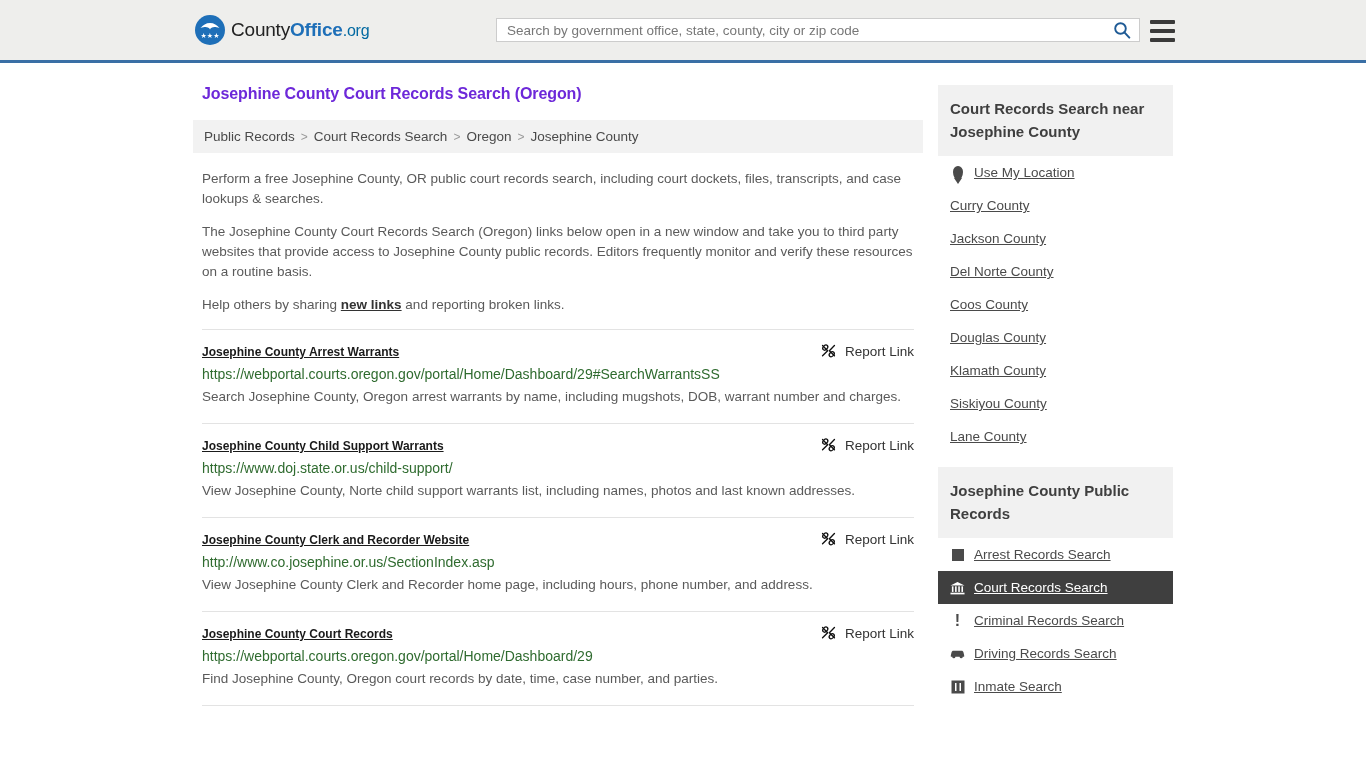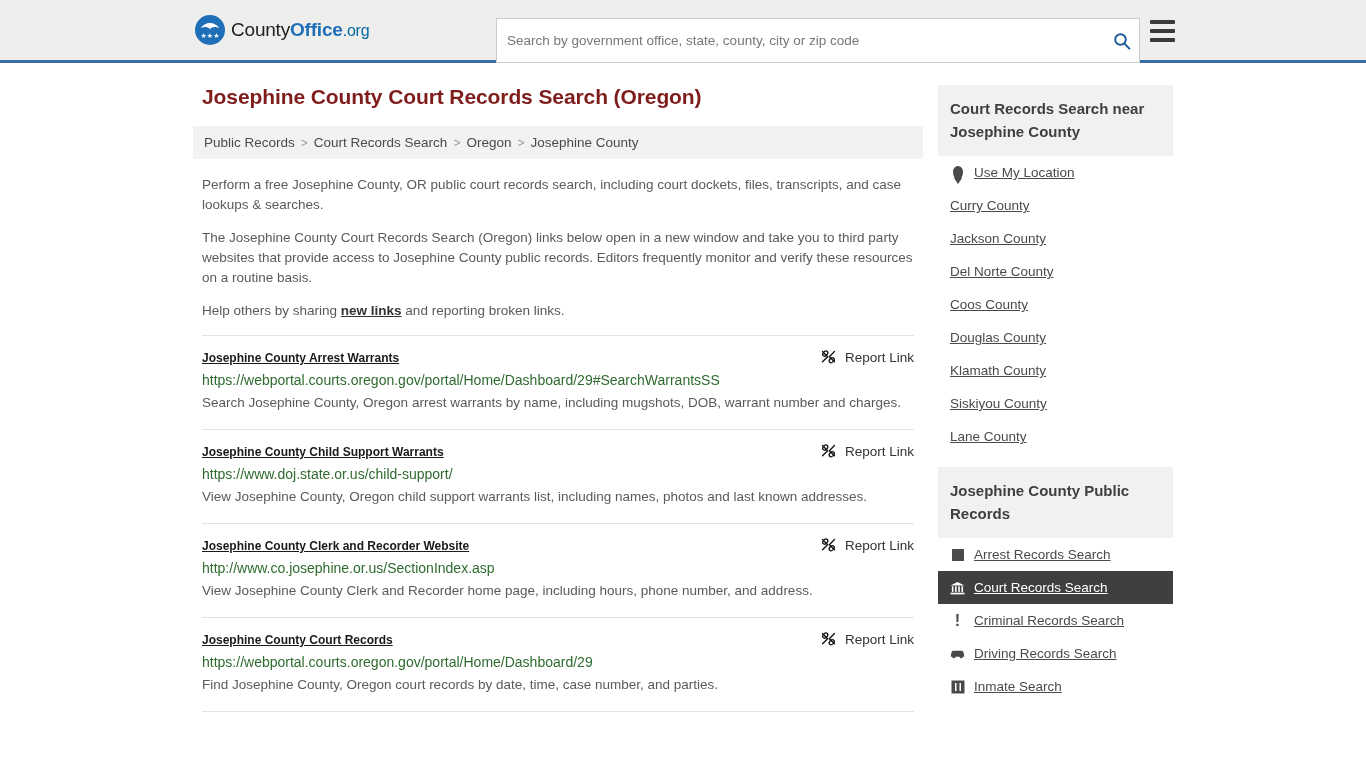--- a/index.html
+++ b/index.html
@@ -61,21 +61,21 @@
   }
   .logo-text .office { color: #1e6fb8; font-weight: 700; }
   .logo-text .county { font-weight: 400; }
   .logo-text .org { font-size: 16px; color: #0369a1; }
 
   .search-area {
     position: absolute;
     left: 496px;
     top: 18px;
     width: 644px;
-    height: 45px;
+    height: 24px;
     display: flex;
     align-items: center;
     background: #ffffff;
     border: 1px solid #cccccc;
   }
   .search-input {
     flex: 1 1 auto;
     border: none;
     outline: none;
     height: 100%;
@@ -124,22 +124,22 @@
     width: 730px;
     flex: 0 0 730px;
   }
   .side-col {
     width: 235px;
     flex: 0 0 235px;
     margin-left: 15px;
   }
 
   h1.page-title {
-    font-size: 21px;
-    color: #7f1d1d;
+    font-size: 16px;
+    color: #6d28d9;
     margin: 0 0 17px 9px;
     font-weight: 700;
     letter-spacing: -0.1px;
   }
 
   .breadcrumb {
     background: #f2f2f2;
     padding: 9px 11px;
     font-size: 13.5px;
     color: #4a4a4a;
@@ -347,21 +347,21 @@
                 <svg width="17" height="17" viewBox="0 0 20 20">
   <path d="M3 3 L9 9 M9 9 L3 15" fill="none" stroke="#111" stroke-width="1.6" stroke-linecap="round"></path>
   <path d="M17 3 L11 9 M11 9 L17 15" fill="none" stroke="#111" stroke-width="1.6" stroke-linecap="round"></path>
   <ellipse cx="6.2" cy="5.4" rx="3.4" ry="2.4" transform="rotate(-45 6.2 5.4)" fill="none" stroke="#111" stroke-width="1.5"></ellipse>
   <ellipse cx="13.8" cy="13.2" rx="3.4" ry="2.4" transform="rotate(-45 13.8 13.2)" fill="none" stroke="#111" stroke-width="1.5"></ellipse>
 </svg>
                 <span>Report Link</span>
               </span>
             </div>
             <div class="listing-url">https://www.doj.state.or.us/child-support/</div>
-            <div class="listing-desc">View Josephine County, Oregon child support warrants list, including names, photos and last known addresses.</div>
+            <div class="listing-desc">View Josephine County, Norte child support warrants list, including names, photos and last known addresses.</div>
           </div>
           <div class="listing">
             <div class="listing-head">
               <a class="listing-title" href="#">Josephine County Clerk and Recorder Website</a>
               <span class="report-link">
                 <svg width="17" height="17" viewBox="0 0 20 20">
   <path d="M3 3 L9 9 M9 9 L3 15" fill="none" stroke="#111" stroke-width="1.6" stroke-linecap="round"></path>
   <path d="M17 3 L11 9 M11 9 L17 15" fill="none" stroke="#111" stroke-width="1.6" stroke-linecap="round"></path>
   <ellipse cx="6.2" cy="5.4" rx="3.4" ry="2.4" transform="rotate(-45 6.2 5.4)" fill="none" stroke="#111" stroke-width="1.5"></ellipse>
   <ellipse cx="13.8" cy="13.2" rx="3.4" ry="2.4" transform="rotate(-45 13.8 13.2)" fill="none" stroke="#111" stroke-width="1.5"></ellipse>

